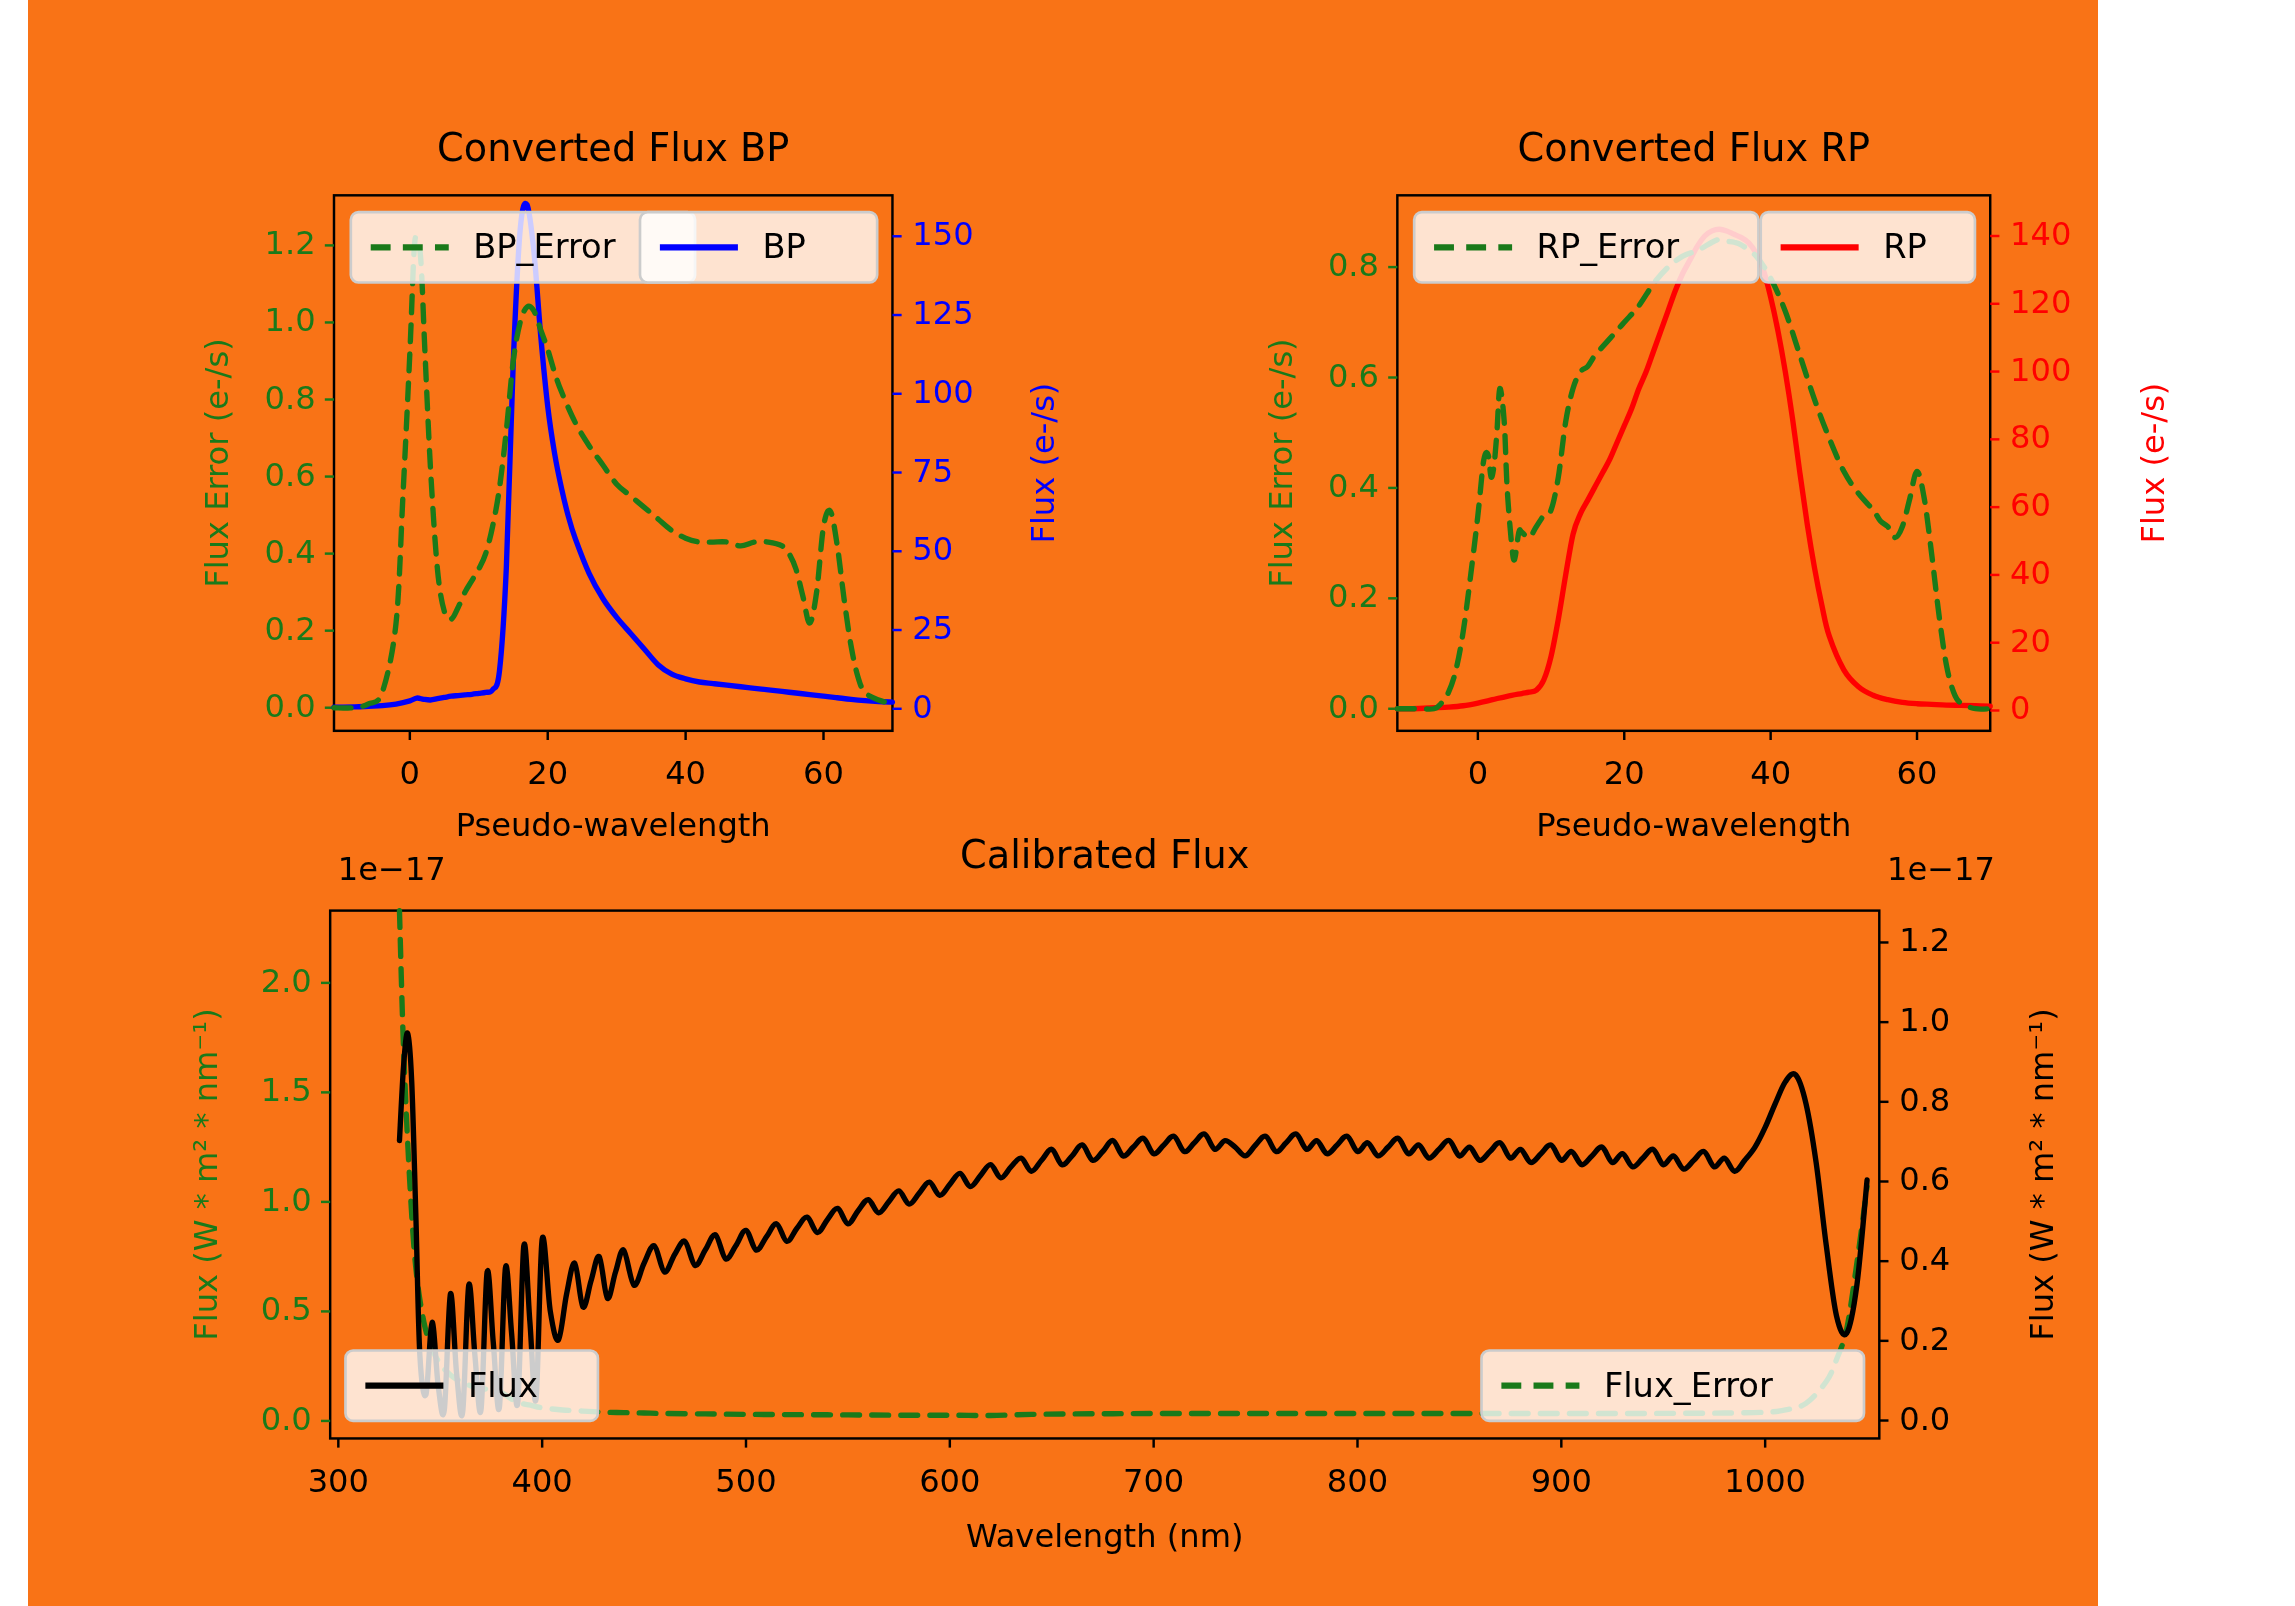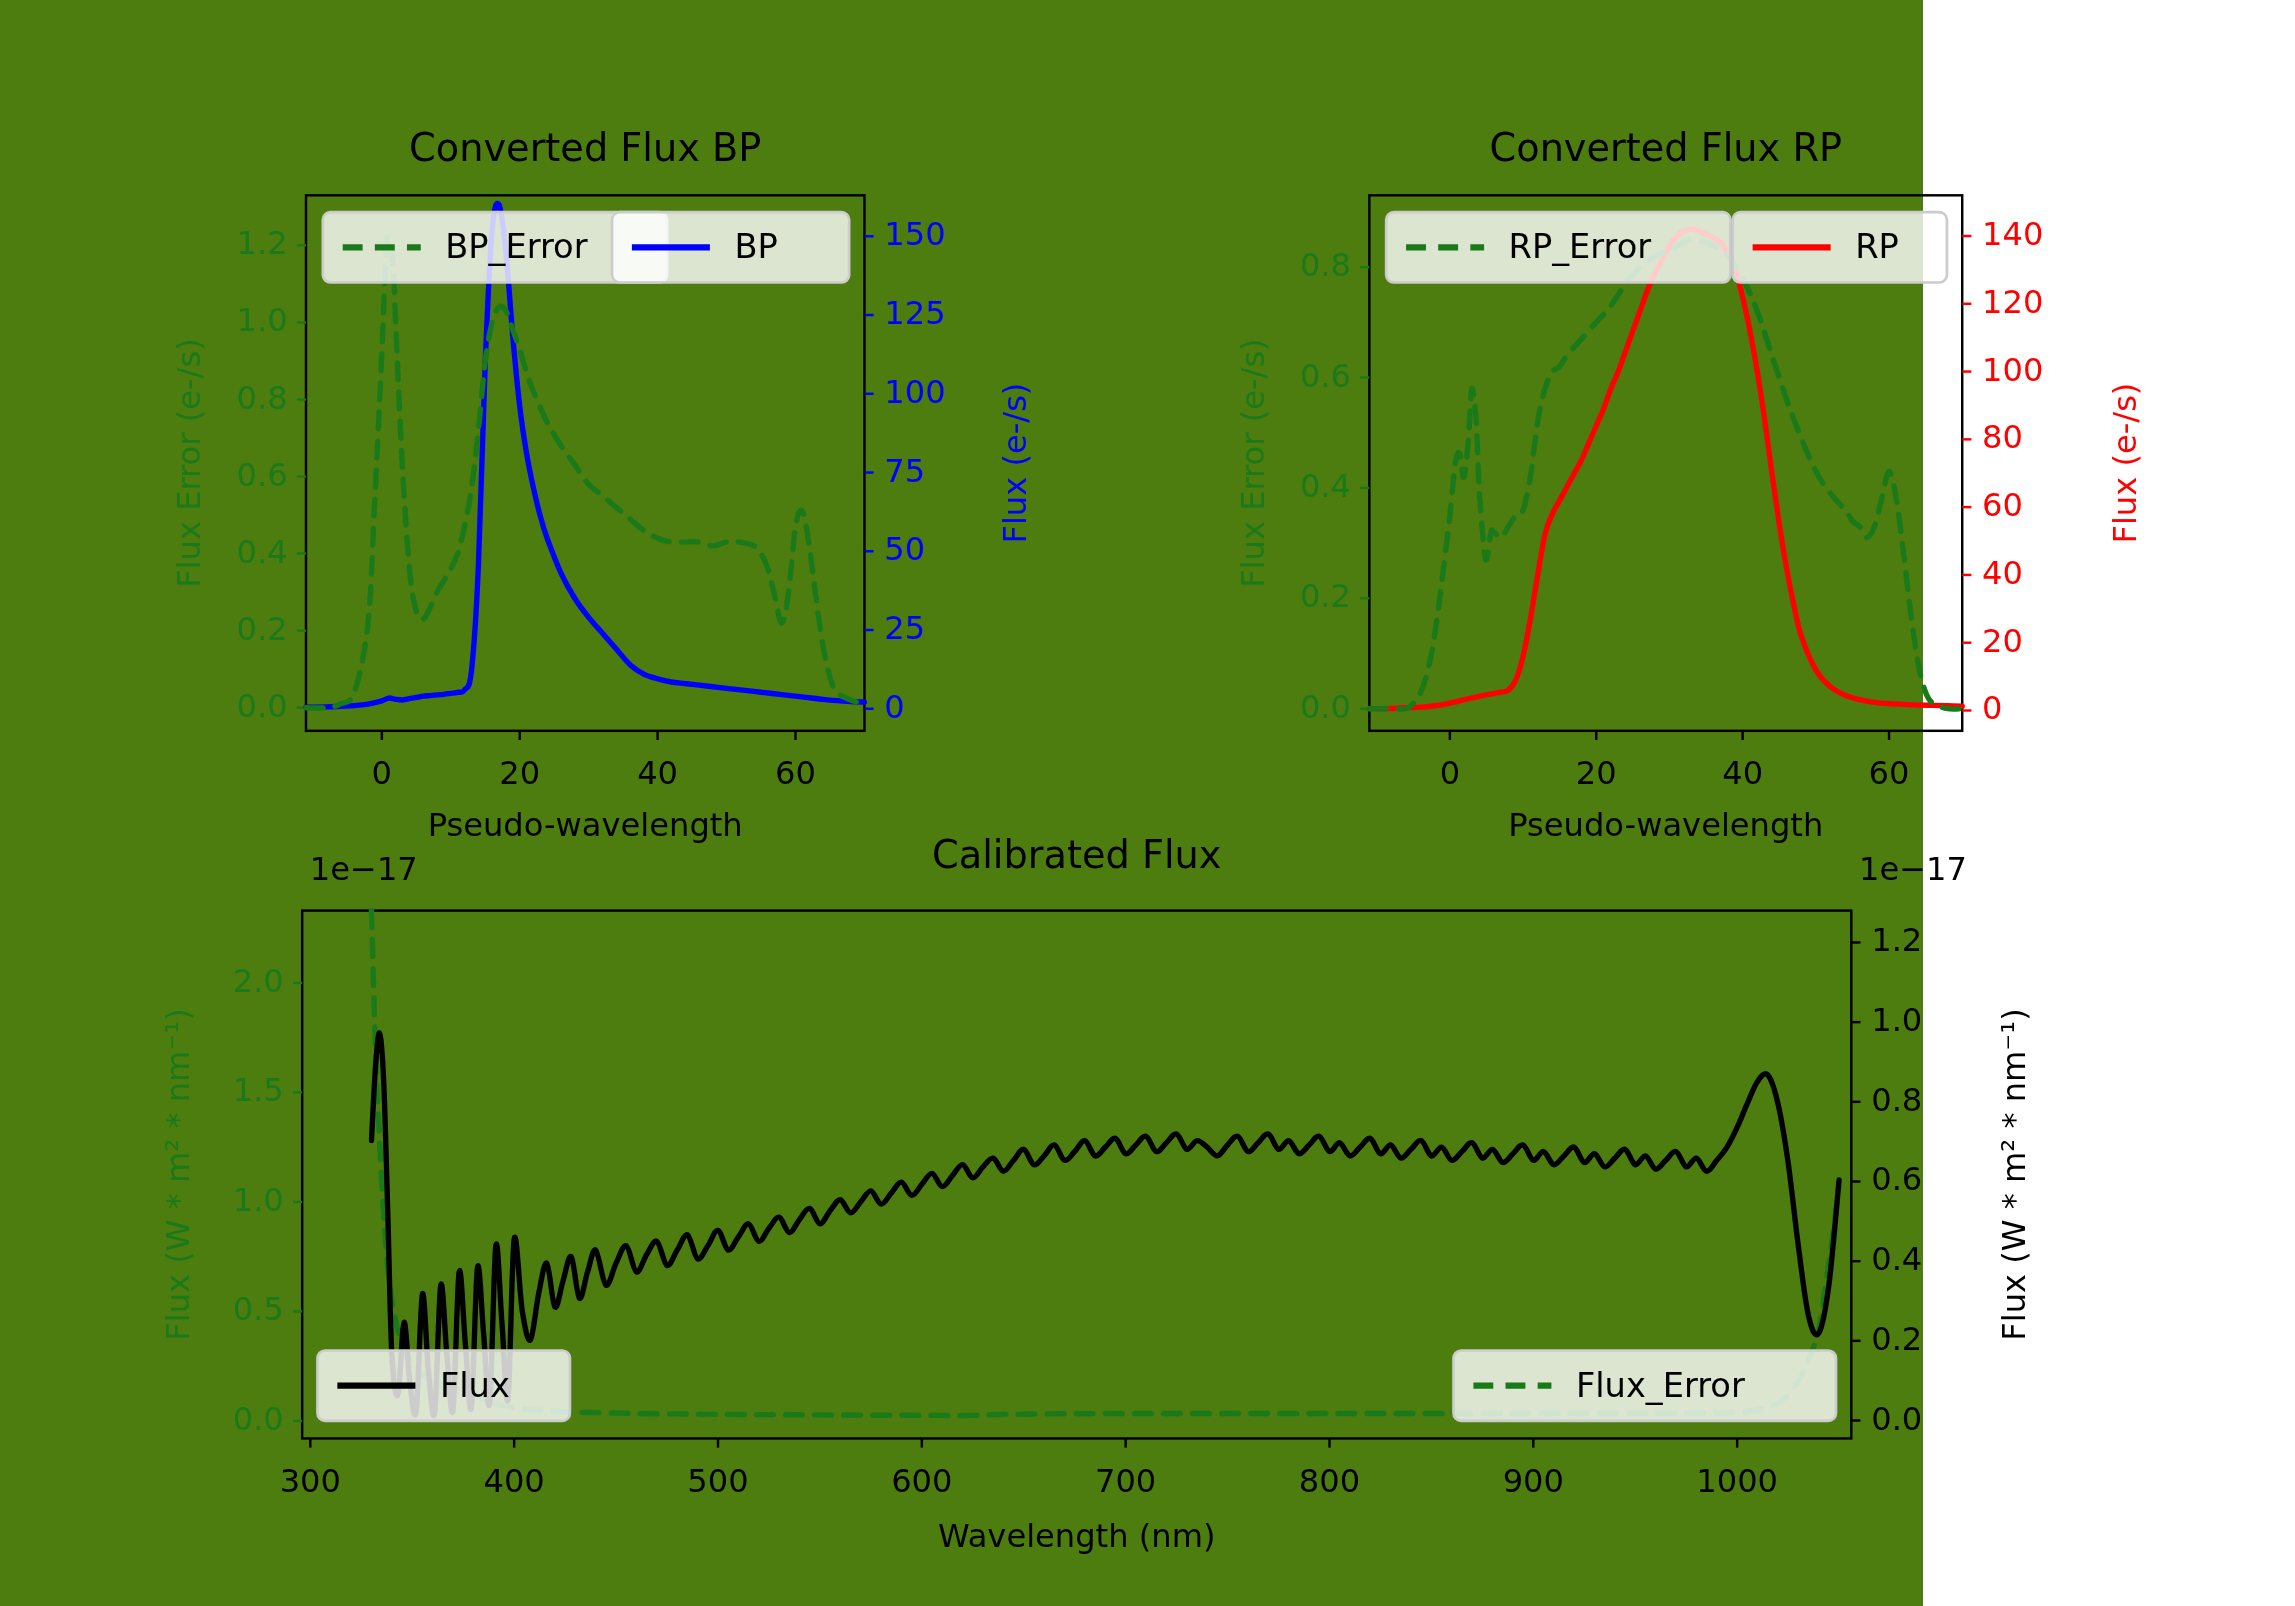--- a/index.html
+++ b/index.html
@@ -1,17 +1,17 @@
 <!DOCTYPE html>
 <html style="font-size:12.2px"><head>
 <meta charset="utf-8">
 <style>
   html,body{margin:0;padding:0;background:#ffffff;}
   body{width:2295px;height:1607px;font-family:"DejaVu Sans",sans-serif;overflow:hidden;}
-  #figure{position:relative;width:1923px;height:1607px;background:#4d7c0f;}
+  #figure{position:relative;width:2070px;height:1607px;background:#f97316;margin-left:28px;}
   svg{display:block;}
   .tick-lbl{font-family:"DejaVu Sans",sans-serif;font-size:42px;}
   .ax-lbl{font-family:"DejaVu Sans",sans-serif;font-size:42px;}
   .title-lbl{font-family:"DejaVu Sans",sans-serif;font-size:50px;fill:#000;}
   .offset-lbl{font-family:"DejaVu Sans",sans-serif;font-size:42px;fill:#000;}
   .legend-txt{font-family:"DejaVu Sans",sans-serif;font-size:44px;fill:#000;}
   .curve{fill:none;stroke-linecap:round;stroke-linejoin:round;}
   .legendbox{fill:#ffffff;fill-opacity:0.8;stroke:#cccccc;stroke-width:3.5;rx:10;ry:10;}
 </style>
 </head>

